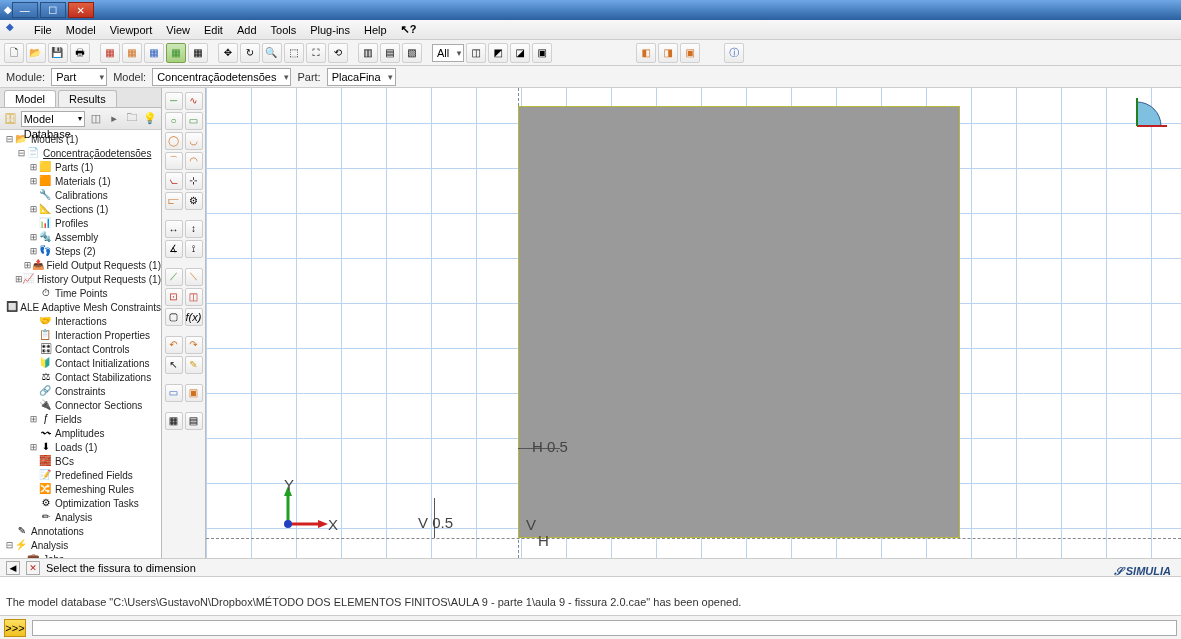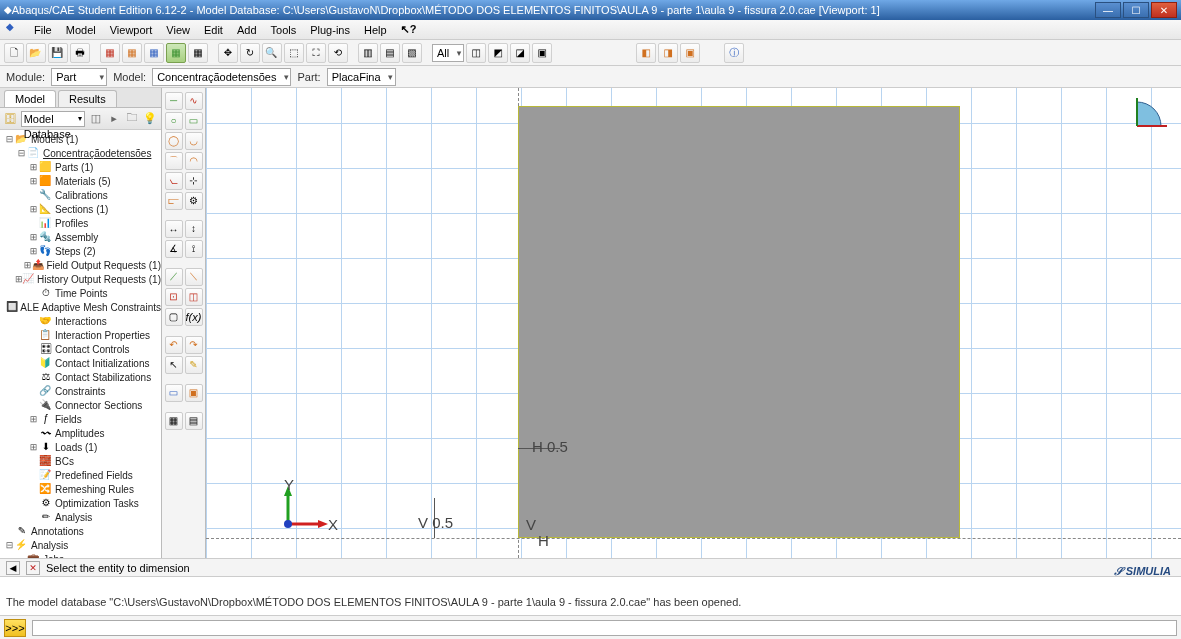--- a/index.html
+++ b/index.html
@@ -86,23 +86,20 @@
 .g-green { color: #3a9030; }
 .g-blue { color: #3060c0; }
 .g-orange { color: #d07020; }
 .g-yellow { color: #d0a020; }
 </style>
 </head>
 <body>
 
 <div class="titlebar">
   <span class="g">◆</span>
-  <span class="title">
-    <span>Abaqus/CAE Student Edition 6.12-2</span> - <span>Model Database:</span> <span>C:\Users\GustavoN\Dropbox\MÉTODO DOS ELEMENTOS FINITOS\AULA 9 - parte 1\aula 9  -  fissura 2.0.cae</span> <span>[Viewport: 1]</span>
-  </span>
   <div class="winbtns">
     <div class="winbtn">—</div>
     <div class="winbtn">☐</div>
     <div class="winbtn close">✕</div>
   </div>
 </div>
 
 <div class="menubar">
   <span class="icon g g-blue">◆</span>
   <span class="mitem"><span>File</span></span>
@@ -245,21 +242,21 @@
         <div class="tnode">
           <span class="ind" style="width: 24px;"></span>
           <span class="tw">⊞</span>
           <span class="ico g">🟨</span>
           <span class="lbl">Parts (1)</span>
         </div>
         <div class="tnode">
           <span class="ind" style="width: 24px;"></span>
           <span class="tw">⊞</span>
           <span class="ico g">🟧</span>
-          <span class="lbl">Materials (5)</span>
+          <span class="lbl">Materials (1)</span>
         </div>
         <div class="tnode">
           <span class="ind" style="width: 24px;"></span>
           <span class="tw"></span>
           <span class="ico g">🔧</span>
           <span class="lbl">Calibrations</span>
         </div>
         <div class="tnode">
           <span class="ind" style="width: 24px;"></span>
           <span class="tw">⊞</span>
@@ -577,21 +574,21 @@
           <line x1="4" y1="30" x2="34" y2="30" stroke="#c02020" stroke-width="2"></line>
           <line x1="4" y1="30" x2="4" y2="2" stroke="#208020" stroke-width="2"></line>
         </svg>
     </div>
   </div>
 </div>
 
 <div class="promptbar">
   <div class="pbtn">◀</div>
   <div class="pbtn" style="color:#c02020">✕</div>
-  <span>Select the entity to dimension</span>
+  <span>Select the fissura to dimension</span>
 </div>
 
 <div class="msgarea">
   <span class="simulia">𝒮 <span>SIMULIA</span></span>
   <div>The model database "C:\Users\GustavoN\Dropbox\MÉTODO DOS ELEMENTOS FINITOS\AULA 9 - parte 1\aula 9  -  fissura 2.0.cae" has been opened.</div>
 </div>
 
 <div class="cmdbar">
   <div class="cmdbtn">
       <span>&gt;&gt;&gt;</span>

